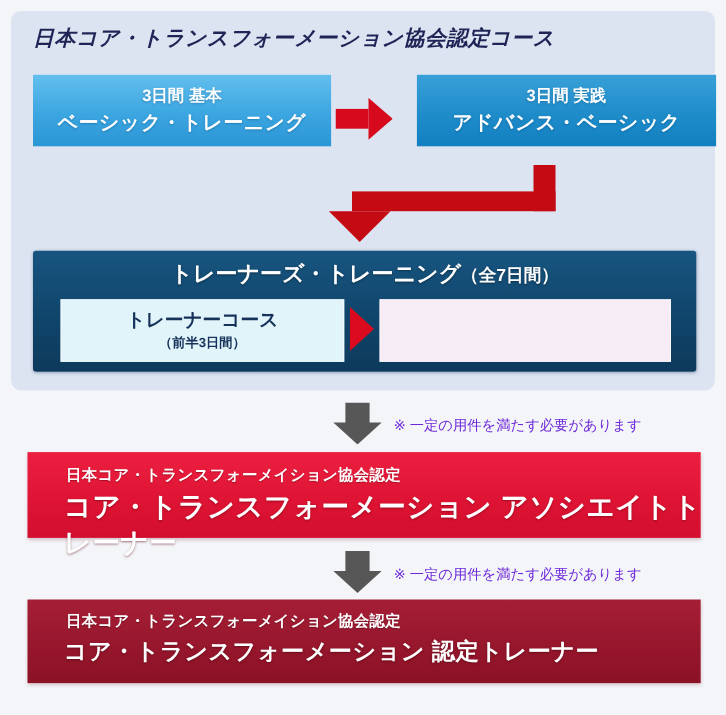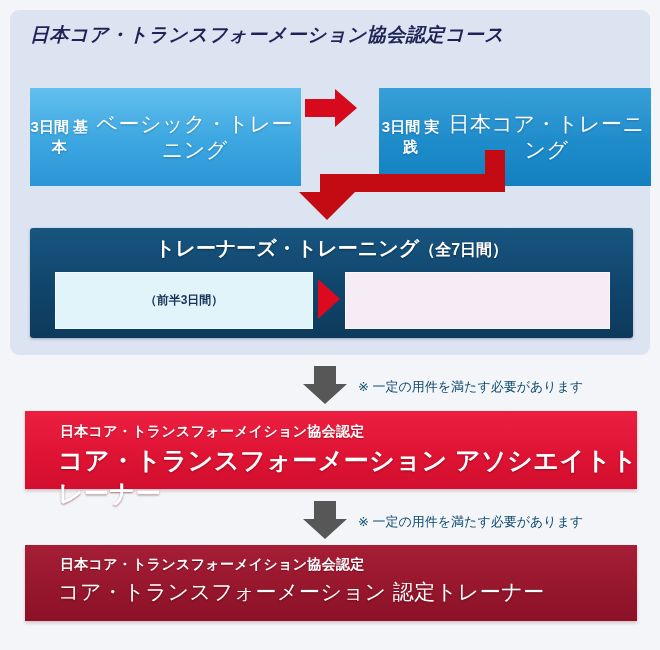--- a/index.html
+++ b/index.html
@@ -16,28 +16,27 @@
     left:10px;top:10px;width:640px;height:345px;
     background:#dde4f1;border-radius:9px;
   }
   .panel-title{
     left:30px;top:22px;width:600px;
     font-size:19px;font-weight:bold;color:#1e2556;letter-spacing:.5px;font-style:italic;
   }
 
   
   .course-box{
-    width:271px;height:98px;top:68px;
-    display:flex;justify-content:center;align-items:center;
+    width:271px;height:65px;top:68px;
+    display:flex;flex-direction:column;justify-content:center;align-items:center;
     color:#fff;text-align:center;
     text-shadow:0 1px 2px rgba(0,60,110,.35);
-    margin-top:20px;
   }
   .course-box .l1{font-size:15px;font-weight:bold;line-height:20px;}
-  .course-box .l2{font-size:21px;font-weight:normal;line-height:26px;letter-spacing:.5px;}
+  .course-box .l2{font-size:18px;font-weight:bold;line-height:26px;letter-spacing:.5px;}
   .box-basic{left:30px;background:linear-gradient(180deg,#63bfee 0%,#3ba6e0 55%,#2b96d5 100%);}
   .box-advance{left:379px;width:272px;background:linear-gradient(180deg,#38a0d8 0%,#1f8cca 55%,#1280c0 100%);}
 
   
   .dark-box{
     left:30px;top:228px;width:603px;height:110px;border-radius:3px;
     background:linear-gradient(180deg,#175580 0%,#10456b 55%,#0d3a5c 100%);
     box-shadow:0 1px 3px rgba(20,50,90,.35);
   }
   .dark-title{
@@ -52,21 +51,21 @@
     display:flex;flex-direction:column;justify-content:center;align-items:center;
     color:#17325a;text-align:center;border:1px solid rgba(255,255,255,.55);
     box-sizing:border-box;
   }
   .sub-box .l1{font-size:17px;font-weight:bold;line-height:22px;}
   .sub-box .l2{font-size:12px;font-weight:bold;line-height:19px;}
   .sub-left{left:55px;width:258px;background:#e1f4fa;}
   .sub-right{left:345px;width:265px;background:#f6ecf6;}
 
   
-  .note-text{font-size:13px;color:#0c4a6e;white-space:nowrap;}
+  .note-text{font-size:13px;color:#6d28d9;white-space:nowrap;}
 
   
   .band{
     left:25px;width:612px;color:#fff;
     box-shadow:0 2px 3px rgba(120,40,50,.25);
   }
   .band-associate{top:411px;height:78px;
     background:linear-gradient(180deg,#ec1f40 0%,#df1434 55%,#d20e2e 100%);}
   .band-certified{top:545px;height:76px;
     background:linear-gradient(180deg,#a51e36 0%,#97172d 55%,#8c1126 100%);}
@@ -84,35 +83,36 @@
   <div class="l2">ベーシック・トレーニング</div>
 </div>
 
 <svg class="abs" style="left:305px;top:89px;" width="52" height="38" viewBox="0 0 52 38">
   <rect x="0" y="10" width="30" height="18" fill="#d60a1c"></rect>
   <polygon points="30,0 52,19 30,38" fill="#d60a1c"></polygon>
 </svg>
 
 <div class="abs course-box box-advance">
   <div class="l1">3日間 実践</div>
-  <div class="l2">日本コア・トレーニング</div>
+  <div class="l2">アドバンス・ベーシック</div>
 </div>
 
 <svg class="abs" style="left:295px;top:150px;" width="212" height="72" viewBox="0 0 212 72">
   <rect x="190" y="0" width="20" height="42" fill="#c40a12"></rect>
   <rect x="25" y="24" width="185" height="18" fill="#c40a12"></rect>
   <polygon points="4,42 60,42 32,70" fill="#c40a12"></polygon>
 </svg>
 
 <div class="abs dark-box"></div>
 <div class="abs dark-title">
   <span class="main">トレーナーズ・トレーニング</span><span class="sub">（全7日間）</span>
 </div>
 
 <div class="abs sub-box sub-left">
+  <div class="l1">トレーナーコース</div>
   <div class="l2">（前半3日間）</div>
 </div>
 
 <svg class="abs" style="left:318px;top:279px;" width="22" height="40" viewBox="0 0 22 40">
   <polygon points="0,0 22,20 0,40" fill="#dc0a1e"></polygon>
 </svg>
 
 <div class="abs sub-box sub-right">
 </div>
 
@@ -125,13 +125,13 @@
 <div class="abs" style="left:60px;top:423px;font-size:14px;font-weight:bold;color:#fff;letter-spacing:.3px;text-shadow:0 1px 1px rgba(90,0,10,.45);">日本コア・トランスフォーメイション協会認定</div>
 <div class="abs" style="left:58px;top:444px;font-size:25px;font-weight:bold;color:#fff;letter-spacing:.5px;text-shadow:0 1px 2px rgba(90,0,10,.5);">コア・トランスフォーメーション アソシエイトトレーナー</div>
 
 <svg class="abs" style="left:303px;top:501px;" width="44" height="38" viewBox="0 0 44 38">
   <polygon points="11,0 33,0 33,18 44,18 22,38 0,18 11,18" fill="#575757"></polygon>
 </svg>
 <div class="abs note-text" style="left:358px;top:513px;">※ 一定の用件を満たす必要があります</div>
 
 <div class="abs band band-certified"></div>
 <div class="abs" style="left:60px;top:556px;font-size:14px;font-weight:bold;color:#fff;letter-spacing:.3px;text-shadow:0 1px 1px rgba(60,0,8,.45);">日本コア・トランスフォーメイション協会認定</div>
-<div class="abs" style="left:58px;top:578px;font-size:21px;font-weight:normal;color:#fff;letter-spacing:.5px;text-shadow:0 1px 2px rgba(60,0,8,.5);">コア・トランスフォーメーション 認定トレーナー</div>
+<div class="abs" style="left:58px;top:578px;font-size:21px;font-weight:bold;color:#fff;letter-spacing:.5px;text-shadow:0 1px 2px rgba(60,0,8,.5);">コア・トランスフォーメーション 認定トレーナー</div>
 
 </body></html>

